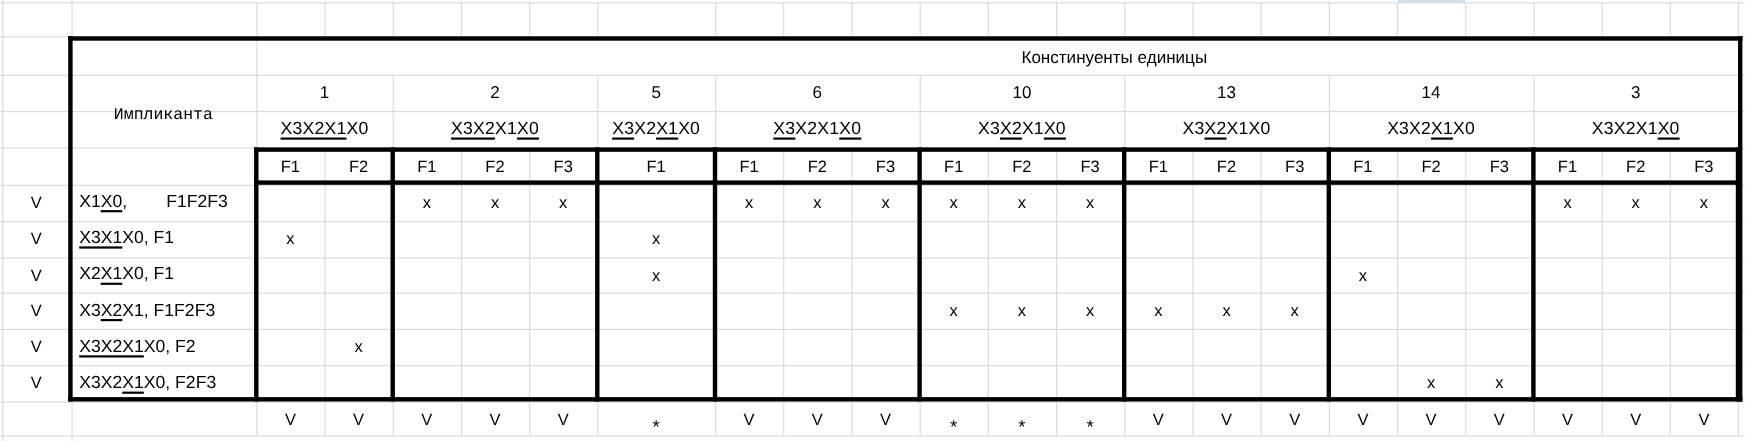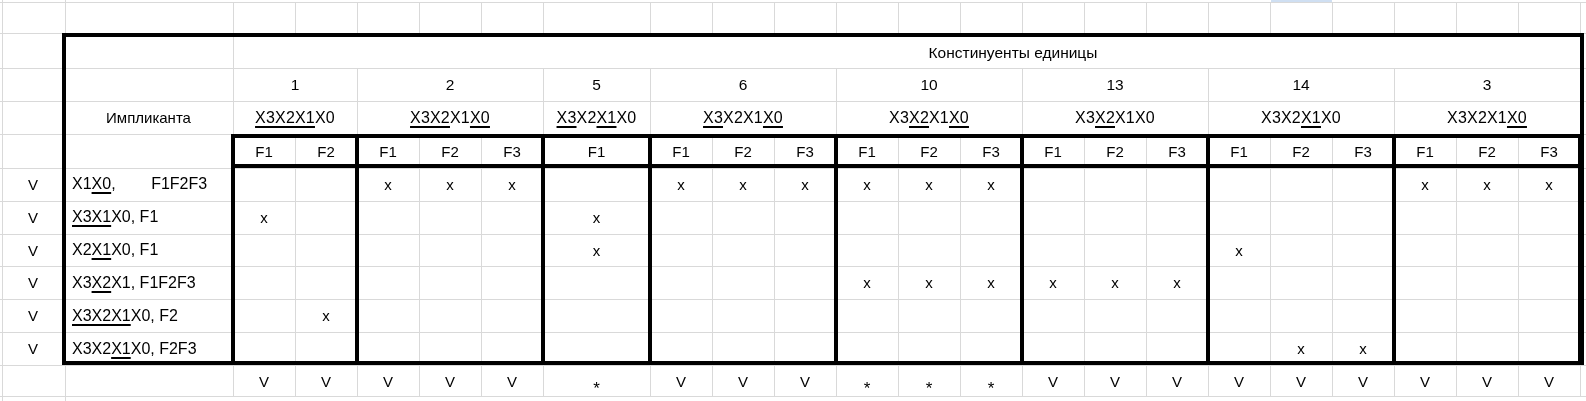--- a/index.html
+++ b/index.html
@@ -80,21 +80,21 @@
       <div class="abs" style="left: 1332px; top: 2px; width: 1px; height: 31px; background: rgb(217, 217, 217);"></div>
       <div class="abs" style="left: 1332px; top: 138px; width: 1px; height: 258px; background: rgb(217, 217, 217);"></div>
       <div class="abs" style="left: 1456px; top: 2px; width: 1px; height: 31px; background: rgb(217, 217, 217);"></div>
       <div class="abs" style="left: 1456px; top: 138px; width: 1px; height: 258px; background: rgb(217, 217, 217);"></div>
       <div class="abs" style="left: 1518px; top: 2px; width: 1px; height: 31px; background: rgb(217, 217, 217);"></div>
       <div class="abs" style="left: 1518px; top: 138px; width: 1px; height: 258px; background: rgb(217, 217, 217);"></div>
     </div>
 
   <div class="cell ttl" style="left:233px;top:37px;width:1560px;height:31px;">Констинуенты единицы</div>
 
-  <div class="cell" style="left:66px;top:101px;width:165px;height:33px;">Импликанта</div>
+  <div class="cell" style="left:66px;top:88px;width:165px;height:33px;font-family:Liberation Mono, monospace;">Импликанта</div>
 
 
   <div id="dynamic-layer">
       <div class="cell num" style="left: 233px; top: 68px; width: 124px; height: 33px;">1</div>
       <div class="cell hdr" style="left: 233px; top: 101px; width: 124px; height: 33px;"><span class="u">X3X2X1</span><span>X0</span></div>
       <div class="cell" style="left: 233px; top: 138px; width: 62px; height: 26px;">F1</div>
       <div class="cell" style="left: 295px; top: 138px; width: 62px; height: 26px;">F2</div>
       <div class="cell mark" style="left: 233px; top: 366px; width: 62px; height: 30px;">V</div>
       <div class="cell mark" style="left: 295px; top: 366px; width: 62px; height: 30px;">V</div>
       <div class="cell num" style="left: 357px; top: 68px; width: 186px; height: 33px;">2</div>

